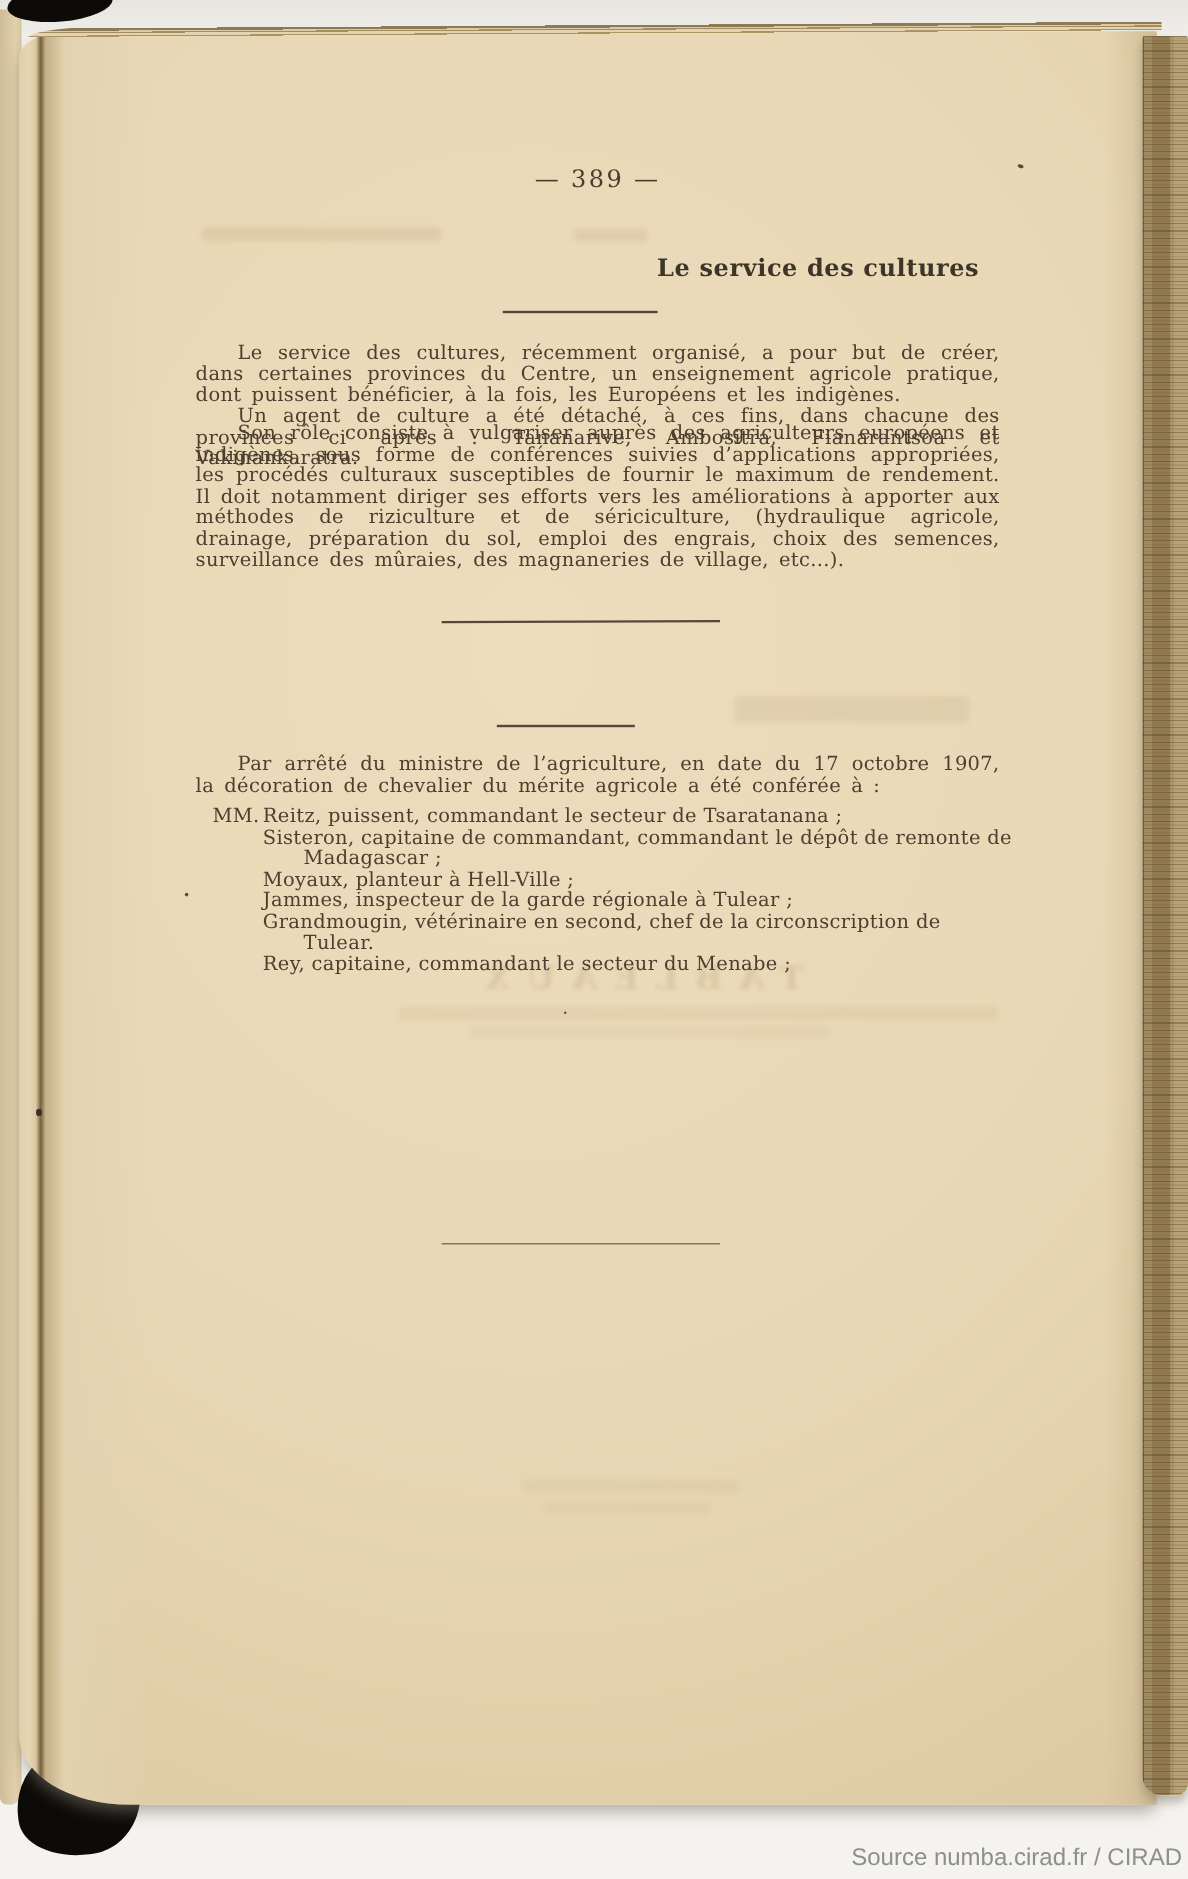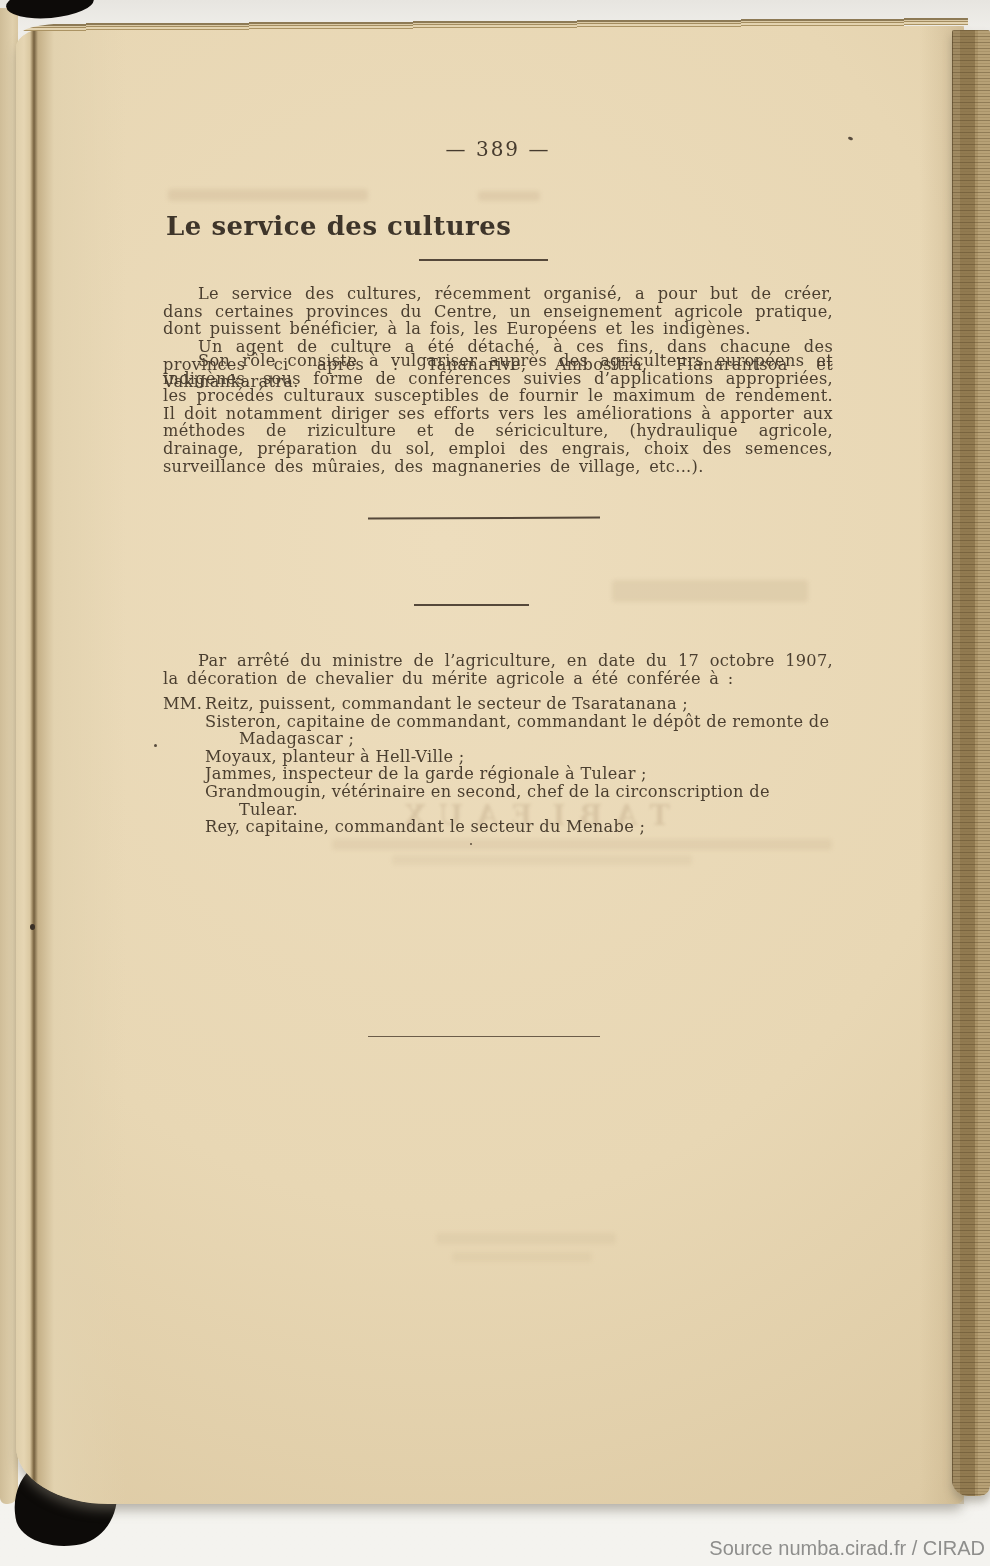--- a/index.html
+++ b/index.html
@@ -68,33 +68,33 @@
   .g7 { left:452px; top:1252px; width:140px; height:10px; background:rgba(158,128,92,0.07); }
   .ghost-tableaux {
     position:absolute; left:340px; top:800px; width:380px; z-index:4; text-align:center;
     font-size:27px; font-weight:bold; letter-spacing:14px; color:rgba(152,122,86,0.20);
     transform:scaleX(-1); filter:blur(1.6px);
   }
   
   .text-layer { position:absolute; inset:0; z-index:5; color:#4b3f30; }
   .text-layer > * { position:absolute; }
   .page-number { left:163px; top:137px; width:670px; text-align:center; font-size:20px; letter-spacing:2px; color:#46true3b2e; color:#463b2e; }
-  .title1 { left:166px; top:211px; width:670px; text-align:left; font-size:26px; font-weight:bold; letter-spacing:0.5px; color:#3e352a; }
+  .title1 { left:146px; top:211px; width:670px; text-align:right; font-size:20px; font-weight:bold; letter-spacing:0.5px; color:#3e352a; }
   .title2 { left:163px; top:556px; width:670px; text-align:center; font-size:24px; font-weight:bold; letter-spacing:0.5px; color:#3e352a; }
   .rule { background:#55483a; height:2px; }
   .rule1 { left:419px; top:259px; width:129px; }
   .rule2 { left:368px; top:517px; width:232px; transform:rotate(-0.2deg); }
   .rule3 { left:414px; top:604px; width:115px; }
   .rule4 { left:368px; top:1036px; width:232px; height:1px; background:#6b5c49; }
   .body {
     left:163px; width:670px; font-size:16.2px; line-height:17.6px;
     text-align:justify; text-indent:35px; word-spacing:3px; letter-spacing:0.3px;
   }
-  .p1 { top:285px; } .p2 { top:338px; } .p3 { top:352px; } .intro { top:652px; }
-  .recipients { left:163px; top:671px; width:670px; font-size:16.2px; line-height:17.6px; letter-spacing:0.3px;margin-top:24px; }
+  .p1 { top:285px; } .p2 { top:338px; } .p3 { top:352px; } .intro { top:628px; }
+  .recipients { left:177px; top:671px; width:670px; font-size:16.2px; line-height:17.6px; letter-spacing:0.3px; }
   .recipient { position:relative; padding-left:76px; text-indent:-34px; }
   .mm { position:absolute; left:0; top:0; text-indent:0; }
   
   .watermark {
     position:absolute; right:5px; top:1537px; z-index:6;
     font-family:"Liberation Sans", sans-serif; font-size:20px; color:#8e8e8c;margin-left:46px;
   }
 </style>
 </head>
 <body>

